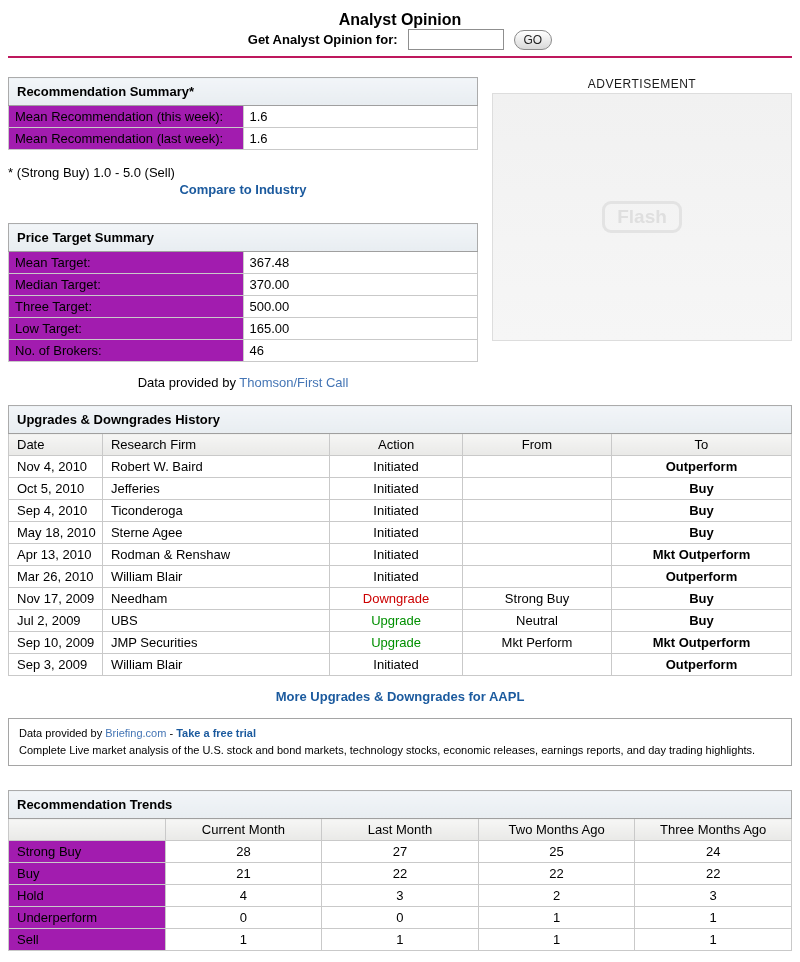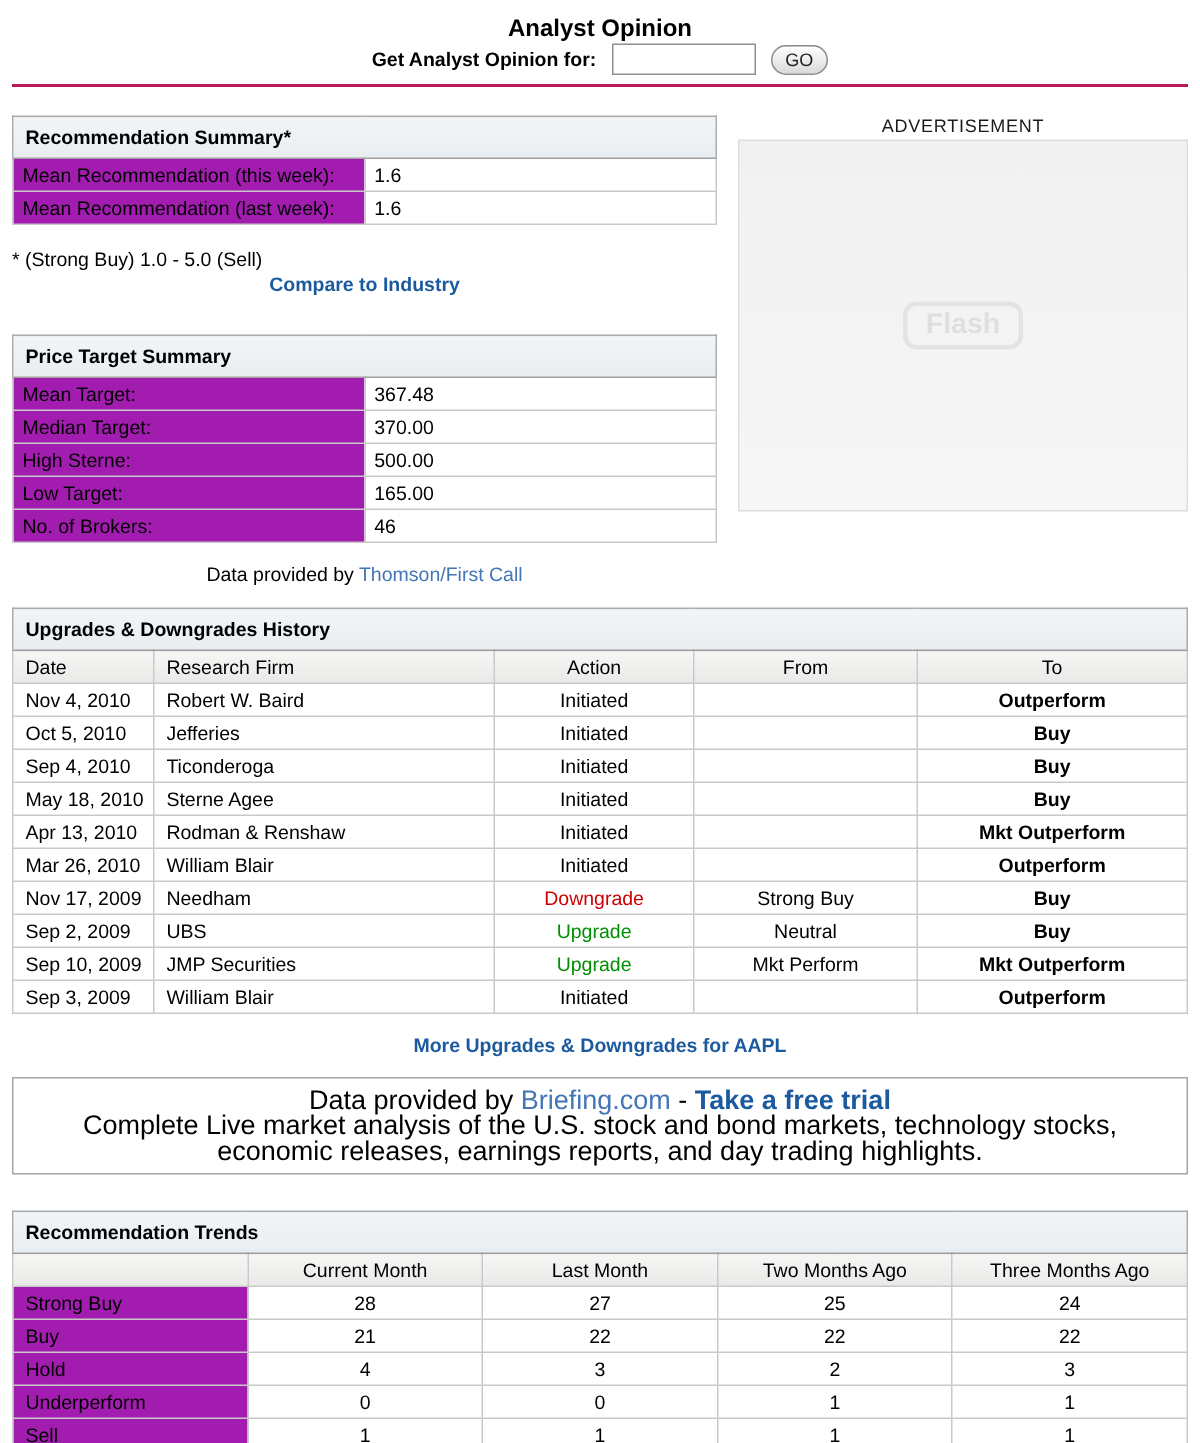--- a/index.html
+++ b/index.html
@@ -97,24 +97,24 @@
   .upgrades-table td:nth-child(4) { text-align: center; }
   .upgrades-table td:nth-child(5) { text-align: center; font-weight: bold; }
   .action-initiated { color: #000000; }
   .action-downgrade { color: #cc0000; }
   .action-upgrade { color: #008f00; }
   .more-link-row { text-align: center; margin: 13px 0 14px 0; }
 
   
   .briefing-box {
     border: 1px solid #a5a5a5;
-    text-align: center;
+    text-align: left;
     padding: 6px 10px;
     line-height: 17px;
-    font-size: 18px;
+    font-size: 11px;
   }
 
   
   .trends-section { margin-top: 24px; margin-bottom: 8px; }
   .trends-table th.col-head { text-align: center; }
   .trends-table td { text-align: center; }
   .trends-table td.label-cell { text-align: left; padding-left: 8px; }
 </style>
 </head>
 <body>
@@ -162,21 +162,21 @@
             </tr>
         <tr>
           <td class="label-cell">Mean Target:</td>
           <td class="value-cell">367.48</td>
         </tr>
         <tr>
           <td class="label-cell">Median Target:</td>
           <td class="value-cell">370.00</td>
         </tr>
         <tr>
-          <td class="label-cell">High Sterne:</td>
+          <td class="label-cell">Three Target:</td>
           <td class="value-cell">500.00</td>
         </tr>
         <tr>
           <td class="label-cell">Low Target:</td>
           <td class="value-cell">165.00</td>
         </tr>
         <tr>
           <td class="label-cell">No. of Brokers:</td>
           <td class="value-cell">46</td>
         </tr>
@@ -259,21 +259,21 @@
         <td>Outperform</td>
       </tr>
       <tr>
         <td>Nov 17, 2009</td>
         <td>Needham</td>
         <td class="action-downgrade">Downgrade</td>
         <td>Strong Buy</td>
         <td>Buy</td>
       </tr>
       <tr>
-        <td>Sep 2, 2009</td>
+        <td>Jul 2, 2009</td>
         <td>UBS</td>
         <td class="action-upgrade">Upgrade</td>
         <td>Neutral</td>
         <td>Buy</td>
       </tr>
       <tr>
         <td>Sep 10, 2009</td>
         <td>JMP Securities</td>
         <td class="action-upgrade">Upgrade</td>
         <td>Mkt Perform</td>

